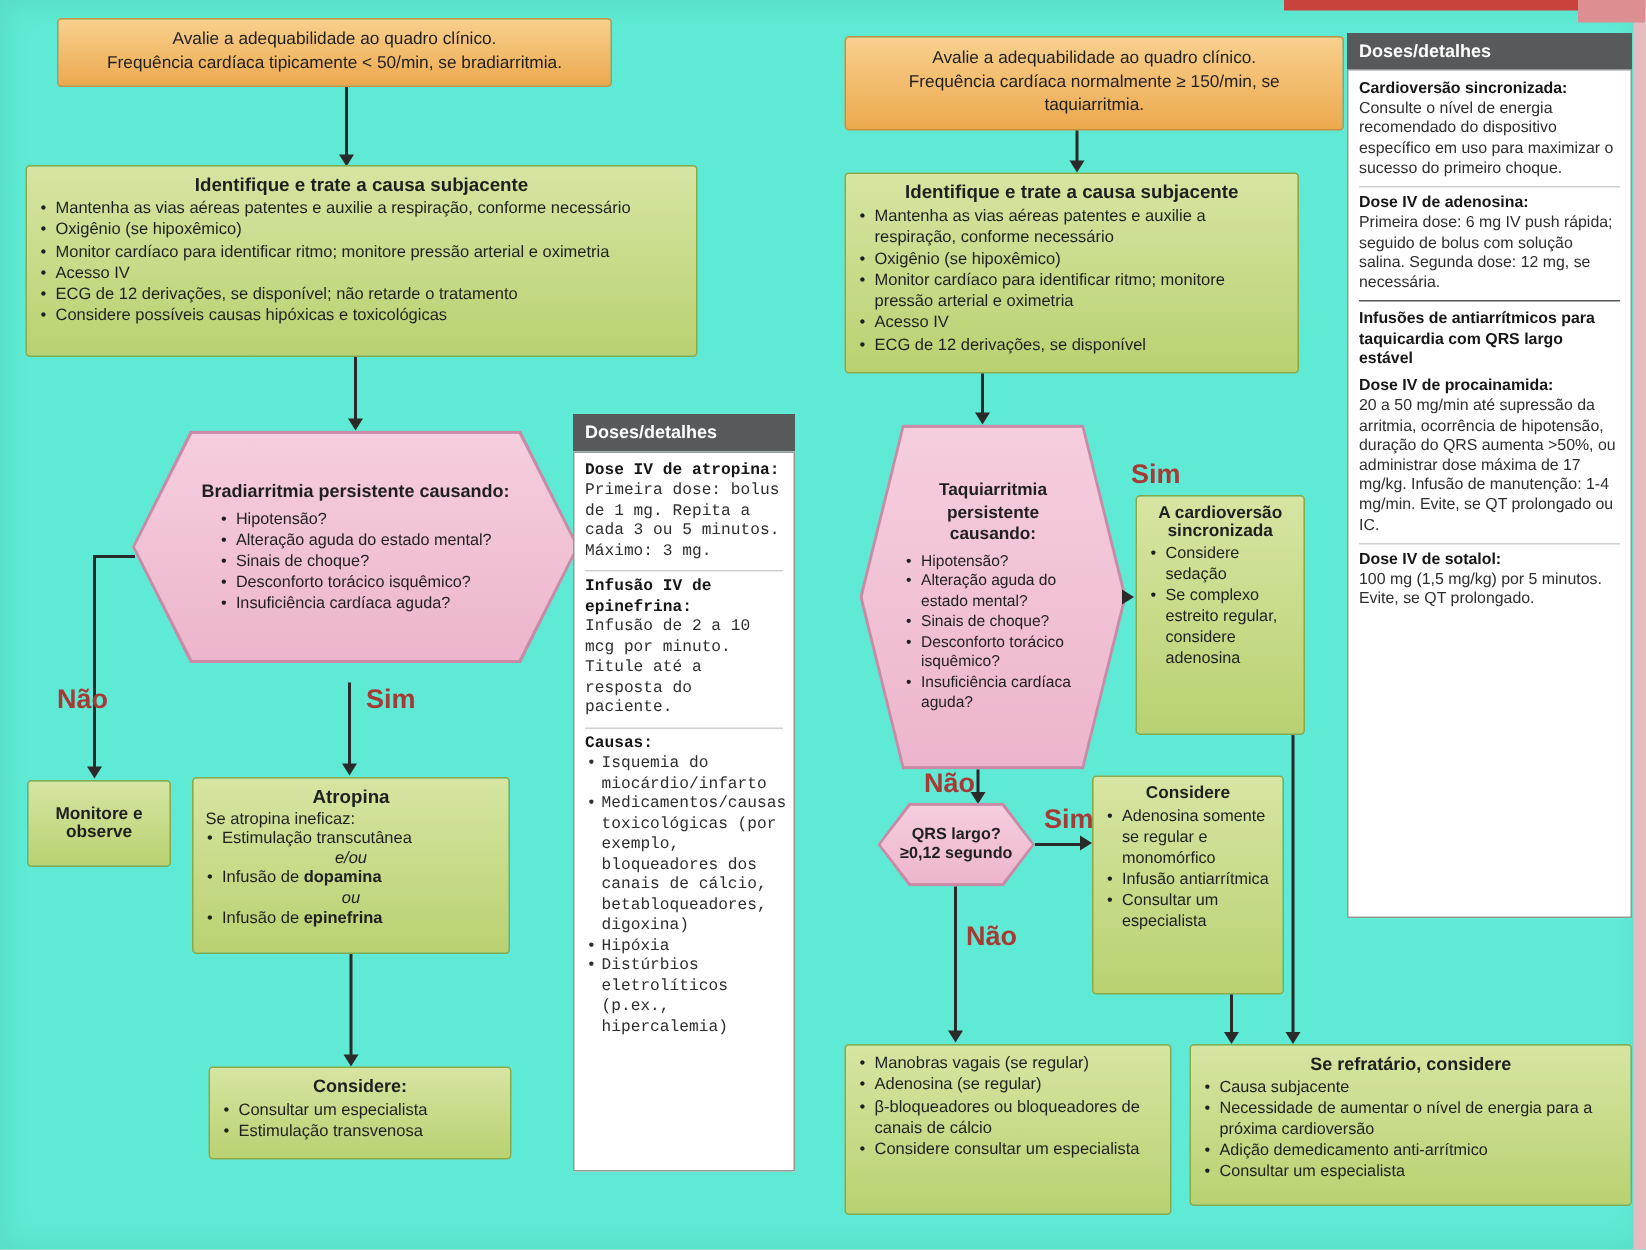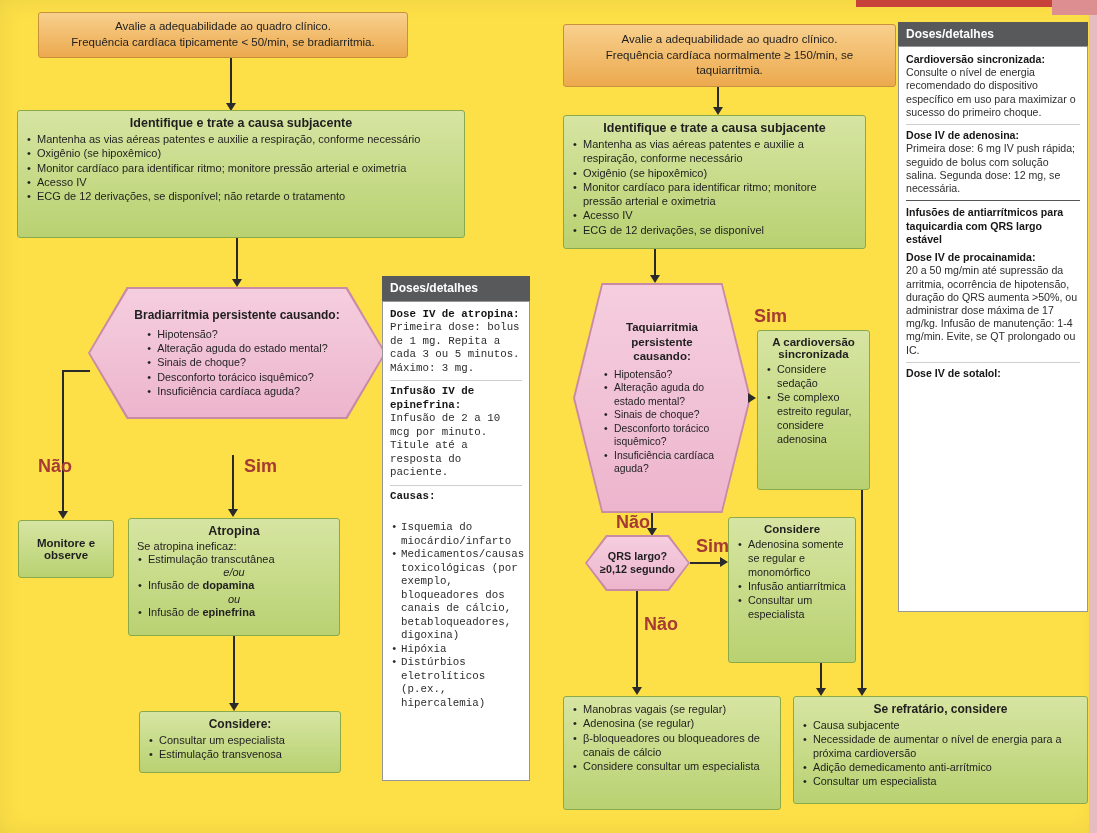--- a/index.html
+++ b/index.html
@@ -1,18 +1,18 @@
 <!DOCTYPE html>
 <html><head>
 <meta charset="utf-8">
 <style>
   * { margin:0; padding:0; box-sizing:border-box; }
   html,body { background:#dcdcda; }
   body { font-family:"Liberation Sans", sans-serif; color:#1f1f1f; }
-  .page { position:relative; width:1097px; height:833px; background:#fde047; overflow:hidden;
+  .page { position:relative; width:1097px; height:833px; background:#5eead4; overflow:hidden;
           box-shadow: inset 0 0 22px rgba(0,0,0,0.08); }
   .abs { position:absolute; }
 
   
   .obox { position:absolute; background:linear-gradient(#f8d08d,#eca94e); border:1px solid #c98f3d;
           border-radius:3px; text-align:center; font-size:11.5px; line-height:1.35;
           white-space:pre-line; display:flex; align-items:center; justify-content:center; padding:3px 8px; }
   .gbox { position:absolute; background:linear-gradient(#d6e5a2,#b9d171); border:1.5px solid #8aa94a;
           border-radius:3px; padding:5px 8px; font-size:11px; }
   .g-title { font-weight:bold; text-align:center; font-size:12.5px; margin-bottom:2px; }
@@ -47,21 +47,21 @@
                  padding:5px 8px 0 8px; }
   .dose-body { position:absolute; background:#ffffff; border:1px solid #979797; padding:6px 7px;
                color:#2d2d2d; line-height:1.25; }
   .dose-body.left-d { font-size:10.8px;font-family:Liberation Mono, monospace; }
   .dose-body.right-d { font-size:10.6px; }
   .dose-sec { margin-bottom:5px; }
   .dose-sec + .dose-sec { border-top:1px solid #cfcfcf; padding-top:4px; }
   .dose-h { font-weight:bold; color:#161616; }
   .infusion-heading { border-top:1.5px solid #555; padding-top:5px; margin-bottom:5px;
                       font-weight:bold; color:#161616; }
-  .dose-body .blist { line-height:1.25;margin-top:18px; }
+  .dose-body .blist { line-height:1.25; }
 
   .conn { font-style:italic; text-align:center; }
   .center-bold { font-weight:bold; text-align:center; display:flex; align-items:center; justify-content:center; }
 </style>
 </head>
 <body>
 
 <div class="page">
 
   <div class="abs" style="left:856px;top:0;width:241px;height:7px;background:#c8423c"></div>
@@ -77,27 +77,28 @@
   <div class="arrD" style="left:226px;top:103px"></div>
 
   <div class="gbox" style="left:17px;top:110px;width:448px;height:128px">
     <div class="g-title">Identifique e trate a causa subjacente</div>
     <ul class="blist">
       <li>Mantenha as vias aéreas patentes e auxilie a respiração, conforme necessário</li>
       <li>Oxigênio (se hipoxêmico)</li>
       <li>Monitor cardíaco para identificar ritmo; monitore pressão arterial e oximetria</li>
       <li>Acesso IV</li>
       <li>ECG de 12 derivações, se disponível; não retarde o tratamento</li>
+      <li>Considere possíveis causas hipóxicas e toxicológicas</li>
     </ul>
   </div>
 
   <div class="vline" style="left:236px;top:238px;height:42px"></div>
   <div class="arrD" style="left:232px;top:279px"></div>
 
-  <div class="hex hexL" style="left:88px;top:287px;width:298px;height:132px">
+  <div class="hex hexL" style="left:88px;top:287px;width:298px;height:155px">
     <div class="hex-outer"></div>
     <div class="hex-inner"></div>
     <div class="hex-content" style="padding:0 42px">
       <div class="hex-title">Bradiarritmia persistente causando:</div>
       <ul class="blist">
         <li>Hipotensão?</li>
         <li>Alteração aguda do estado mental?</li>
         <li>Sinais de choque?</li>
         <li>Desconforto torácico isquêmico?</li>
         <li>Insuficiência cardíaca aguda?</li>
@@ -283,16 +284,17 @@
       <div class="dose-h">Dose IV de adenosina:</div>
       <div>Primeira dose: 6 mg IV push rápida; seguido de bolus com solução salina. Segunda dose: 12 mg, se necessária.</div>
     </div>
     <div class="infusion-heading">Infusões de antiarrítmicos para taquicardia com QRS largo estável</div>
     <div class="dose-sec" style="border-top:none;padding-top:0">
       <div class="dose-h">Dose IV de procainamida:</div>
       <div>20 a 50 mg/min até supressão da arritmia, ocorrência de hipotensão, duração do QRS aumenta &gt;50%, ou administrar dose máxima de 17 mg/kg. Infusão de manutenção: 1-4 mg/min. Evite, se QT prolongado ou IC.</div>
     </div>
     <div class="dose-sec">
       <div class="dose-h">Dose IV de sotalol:</div>
+      <div>100 mg (1,5 mg/kg) por 5 minutos. Evite, se QT prolongado.</div>
     </div>
   </div>
 
 </div>
 
 </body></html>

